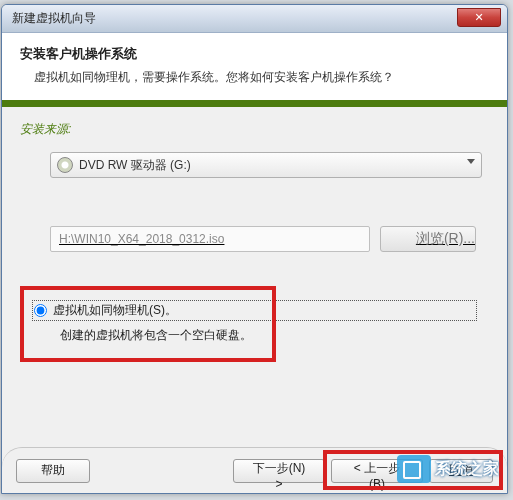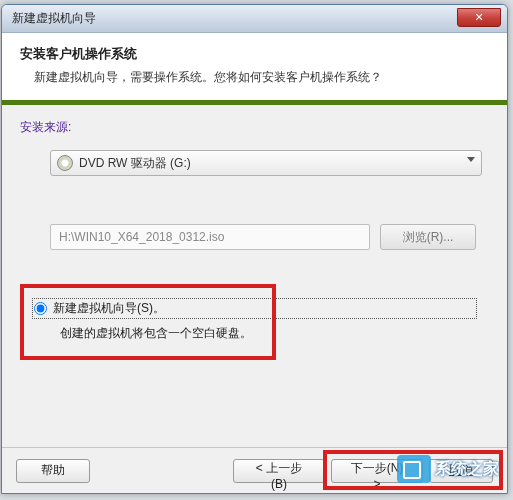--- a/index.html
+++ b/index.html
@@ -40,31 +40,31 @@
     background: linear-gradient(to bottom, #e07a76 0%, #c9433d 50%, #b22b25 100%);
     border: 1px solid #8a1f1a;
     border-radius: 0 0 3px 3px;
     color: #fff;
     display: flex; align-items: center; justify-content: center;
     font-size: 11px;
     cursor: pointer;
   }
   .header-pane {
     background: #fff;
-    border-bottom: 5px solid #4d7c0f;
+    border-bottom: 7px solid #4d7c0f;
     padding: 12px 36px 14px 18px;
   }
   .header-title { font-weight: bold; color: #222; font-size: 13px; }
   .header-sub { color: #333; margin: 6px 0 0 14px; font-size: 12px; }
   .body-pane {
     flex: 1;
     padding: 14px 18px 0 18px;
     background: #f0f0f0;
   }
-  .section-label { color: #4c1d95; margin-bottom: 14px; }
+  .section-label { color: #4d7c0f; margin-bottom: 14px; font-style: italic; }
   .radio-row {
     display: flex; align-items: center;
     margin: 0 0 8px 14px;
     color: #222;
   }
   .radio-row input[type=radio] { margin-right: 6px; }
   .combo {
     margin: 4px 0 16px 30px;
     width: 432px; height: 26px;
     background: linear-gradient(to bottom,#fdfdfd,#e9e9e9);
@@ -83,39 +83,40 @@
   }
   .combo .chev {
     position: absolute; right: 6px; top: 6px;
     width: 0; height: 0;
     border-left: 4px solid transparent;
     border-right: 4px solid transparent;
     border-top: 5px solid #555;
   }
   .iso-row {
     margin: 2px 0 0 30px;
-    display: flex; gap: 10px;
+    display: flex; gap: 10px; text-decoration: underline;
   }
   .iso-input {
     width: 320px; height: 26px;
     background: #fafafa;
     border: 1px solid #c0c0c0;
     border-radius: 2px;
     padding: 0 8px;
     color: #888;
     font-size: 12px;
   }
   .browse-btn {
     width: 96px; height: 26px;
     background: linear-gradient(to bottom,#f7f7f7,#e2e2e2);
     border: 1px solid #b8b8b8;
     border-radius: 3px;
     color: #777;
-    font-size: 12px;
+    font-size: 14px;
     cursor: default;
+    text-align: right;
   }
   .radio-block {
     position: relative;
     padding: 16px 14px 16px 14px;
     margin-top: 6px;
   }
   .highlight {
     position: absolute;
     border: 4px solid #d62020;
     pointer-events: none;
@@ -125,20 +126,21 @@
   .spacer-radio2 { margin-top: 48px; }
 
   .footer {
     height: 46px;
     border-top: 1px solid #c6c6c6;
     background: #f0f0f0;
     display: flex; align-items: center;
     padding: 0 14px;
     gap: 6px;
     position: relative;
+    border-radius: 20px;
   }
   .btn {
     height: 24px;
     background: linear-gradient(to bottom,#fdfdfd,#e6e6e6);
     border: 1px solid #9a9a9a;
     border-radius: 3px;
     font-size: 12px;
     color: #222;
     cursor: pointer;
     padding: 0 14px;
@@ -189,21 +191,21 @@
 
   <div class="titlebar">
     <span class="title-text">新建虚拟机向导</span>
     <div class="close-btn">
       <span>✕</span>
     </div>
   </div>
 
   <div class="header-pane">
     <div class="header-title">安装客户机操作系统</div>
-    <div class="header-sub">新建虚拟机向导，需要操作系统。您将如何安装客户机操作系统？</div>
+    <div class="header-sub">虚拟机如同物理机，需要操作系统。您将如何安装客户机操作系统？</div>
   </div>
 
   <div class="body-pane">
     <div class="section-label">安装来源:</div>
 
     <div class="combo">
       <span class="disc-icon"></span>
       <span>DVD RW 驱动器 (G:)</span>
       <span class="chev"></span>
     </div>
@@ -211,32 +213,32 @@
     <div class="spacer-radio2"></div>
     <div class="iso-row">
       <input class="iso-input" disabled="" value="H:\WIN10_X64_2018_0312.iso" style="">
       <button class="browse-btn" disabled="">浏览(R)...</button>
     </div>
 
     <div class="radio-block" style="margin-top:34px;">
       <div class="highlight hl1"></div>
       <label class="radio-row dotted-focus" style="margin-left:0;">
         <input type="radio" name="src" checked="" style="">
-        <span>新建虚拟机向导(S)。</span>
+        <span>虚拟机如同物理机(S)。</span>
       </label>
       <div class="sub-desc" style="margin-left:26px;">创建的虚拟机将包含一个空白硬盘。</div>
     </div>
 
   </div>
 
   <div class="footer">
     <button class="btn help">帮助</button>
     <div class="footer-spacer"></div>
+    <button class="btn next">下一步(N) &gt;</button>
     <button class="btn back">&lt; 上一步(B)</button>
-    <button class="btn next">下一步(N) &gt;</button>
     <button class="btn cancel">取消</button>
     <div class="hl2"></div>
     <div class="watermark">
       <div class="logo"></div>
       <span class="txt">系统之家</span>
     </div>
   </div>
 
 </div>
 

